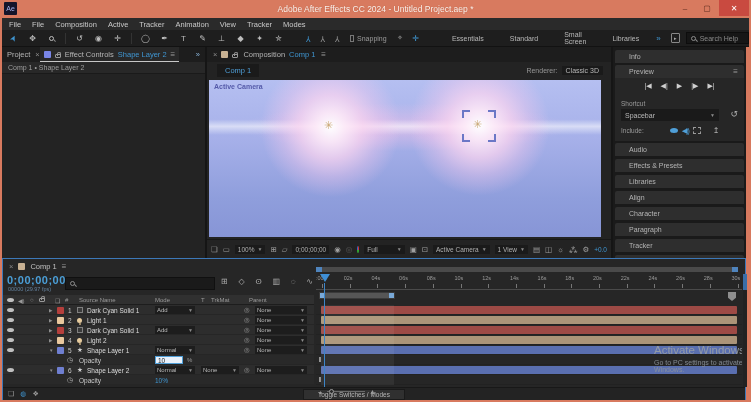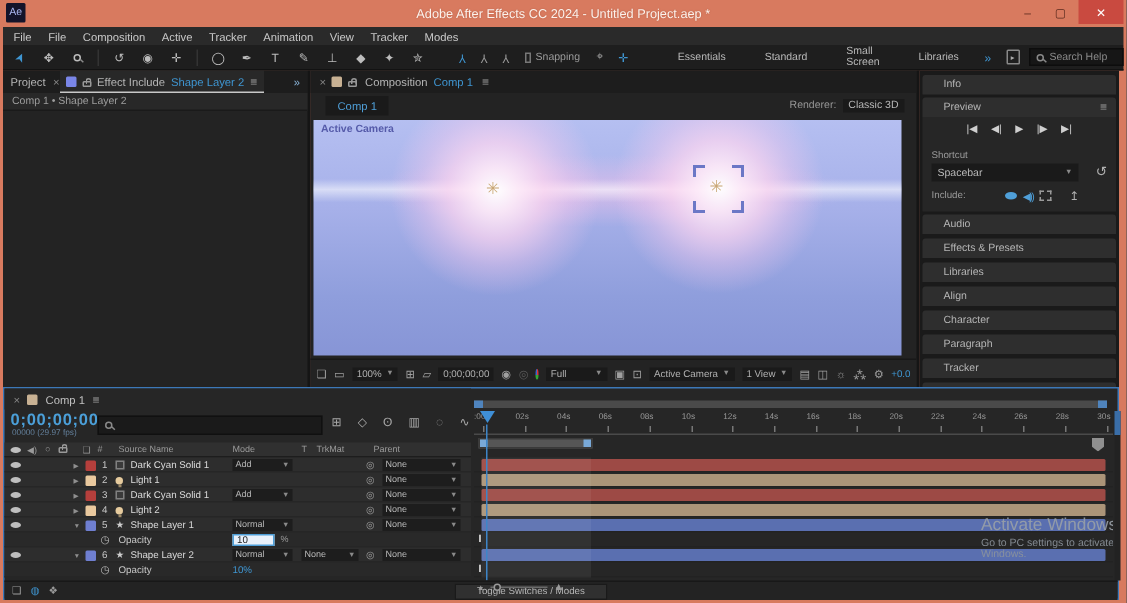--- a/index.html
+++ b/index.html
@@ -206,21 +206,21 @@
     </div>
   </div>
 
   <div class="abs left-panel">
     <div class="abs tabsrow lp-tabs">
       <span style="padding:0 5px;">Project</span>
       <span style="color:#8a8a8a;">×</span>
       <span class="lp-active-tab">
         <span class="swatch" style="background:#7a86e8;"></span>
         <span class="lockg"></span>
-        <span>Effect Include</span>
+        <span>Effect Controls</span>
         <span class="blue">Shape Layer 2</span>
         <span class="hamb">≡</span>
       </span>
       <span style="margin-left:auto;padding-right:5px;color:#8ab4d8;">»</span>
     </div>
     <div class="abs lp-crumb">Comp 1 • Shape Layer 2</div>
   </div>
 
   <div class="abs comp-panel">
     <div class="abs tabsrow cp-tabs">

